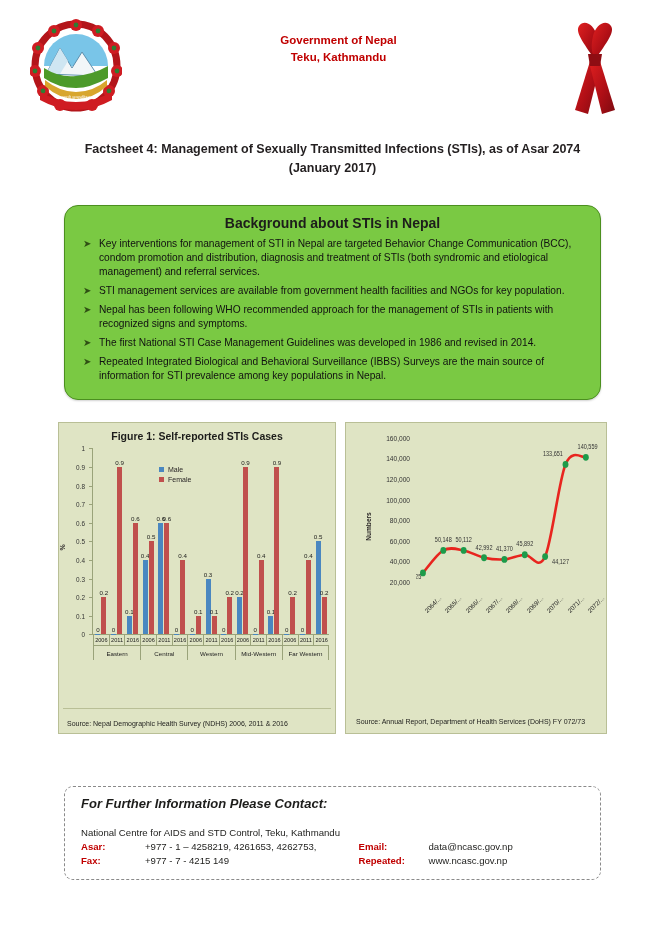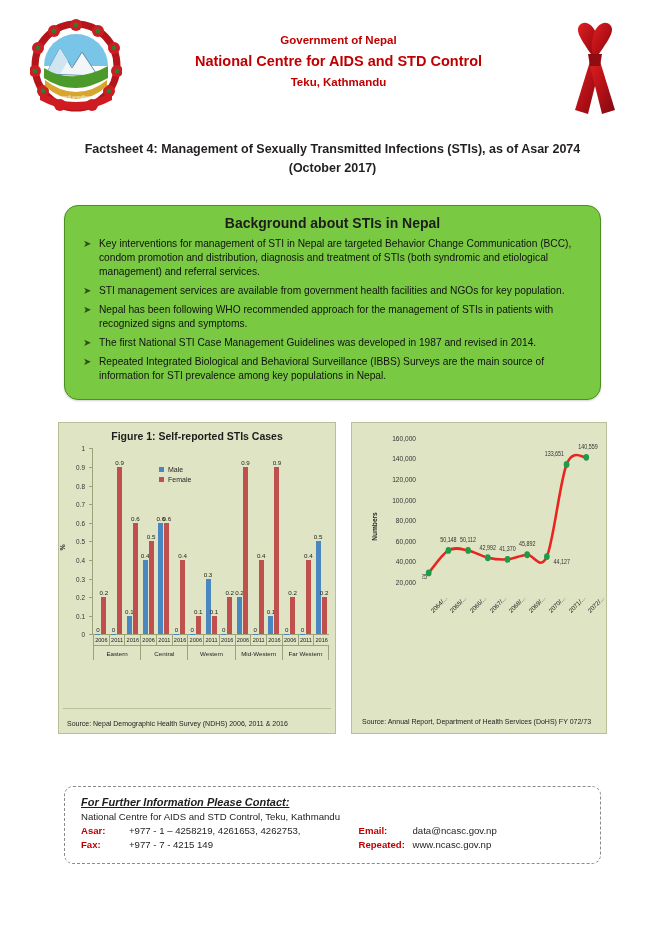--- a/index.html
+++ b/index.html
@@ -54,21 +54,21 @@
   .bullet-glyph {
     flex: 0 0 20px; color: #2f4f14; font-size: 10px; line-height: 1.35;
     padding-left: 4px;
   }
   .bullet-text {
     flex: 1 1 auto; font-size: 10.2px; line-height: 1.37; color: #111;
   }
 
   
   .charts-wrap {
-    display: flex; gap: 15px;
+    display: flex; gap: 9px;
     margin: 22px 58px 0 58px;
   }
   .chart-panel {
     background: #dfe4c4;
     border: 1px solid #b9bf96;
     position: relative;
   }
   .panel-left { width: 278px; height: 312px; }
   .panel-right { flex: 1 1 auto; height: 312px; }
   .chart-title {
@@ -172,31 +172,31 @@
   .dlabel { font-size: 6.4px; fill: #333; font-family: "Liberation Sans", sans-serif; }
 
   
   .contact-box {
     position: absolute; left: 64px; right: 64px; top: 786px;
     border: 1.4px dashed #8a8a8a; border-radius: 9px;
     padding: 9px 16px 10px 16px;
     background: #fff;
   }
   .contact-title {
-    font-weight: bold; font-style: italic; font-size: 11px;
-    text-decoration: underline; margin-bottom: 3px; color: #1d1d1b;
+    font-weight: bold; font-style: italic; font-size: 13px;
+    margin-bottom: 16px; color: #1d1d1b;
   }
   .contact-addr { font-size: 9.6px; margin-bottom: 2px; color: #1d1d1b; }
   .contact-grid { display: flex; }
   .contact-col { flex: 1 1 50%; }
   .contact-col.right { padding-left: 26px; }
   .crow { display: flex; font-size: 9.6px; line-height: 1.5; }
   .clabel { color: #c00000; font-weight: bold; flex: 0 0 48px; }
   .clabel.wide { flex: 0 0 54px; }
-  .cval { color: #1d1d1b; }
+  .cval { color: #1d1d1b; margin-left: 16px; }
 </style>
 </head>
 <body>
 
 <div class="header">
 
   <div class="emblem">
     <svg width="92" height="100" viewBox="0 0 92 100">
 
       <ellipse cx="46" cy="48" rx="41" ry="42" fill="none" stroke="#b3151a" stroke-width="7"></ellipse>
@@ -237,21 +237,20 @@
 
       <path d="M15 62 q15 12 31 12 q17 0 31 -12 l0 6 q-14 13 -31 13 q-17 0 -31 -13 z" fill="#d8a62e"></path>
 
       <path d="M10 74 q36 20 72 0 l0 8 q-36 20 -72 0 z" fill="#cf1c22"></path>
       <text x="46" y="81" font-size="4.2" fill="#ffffff" text-anchor="middle" font-family="DejaVu Sans, sans-serif">जननी जन्मभूमिश्च</text>
     </svg>
   </div>
 
   <div class="header-center">
     <div class="hdr-line1">Government of Nepal</div>
-    <div class="hdr-line3">National Centre for AIDS and STD Control</div>
     <div class="hdr-line4">Teku, Kathmandu</div>
   </div>
 
   <div class="ribbon">
     <svg width="80" height="100" viewBox="0 0 80 100">
       <defs>
         <linearGradient id="rb" x1="0" y1="0" x2="1" y2="1">
           <stop offset="0%" stop-color="#e02020"></stop>
           <stop offset="55%" stop-color="#b00f16"></stop>
           <stop offset="100%" stop-color="#7d0a10"></stop>
@@ -259,40 +258,40 @@
       </defs>
       <path d="M40 42 C28 24 20 14 24 8 C29 1 39 6 42 18 C44 27 44 34 40 42 Z" fill="url(#rb)"></path>
       <path d="M40 42 C52 24 60 14 56 8 C51 1 41 6 38 18 C36 27 36 34 40 42 Z" fill="url(#rb)"></path>
       <path d="M36 40 L20 92 L33 96 L45 48 Z" fill="url(#rb)"></path>
       <path d="M44 40 L60 92 L47 96 L35 48 Z" fill="url(#rb)"></path>
       <path d="M33 36 L47 36 L45 48 L35 48 Z" fill="#8e0d13"></path>
     </svg>
   </div>
 </div>
 
-<div class="doc-title">Factsheet 4: Management of Sexually Transmitted Infections (STIs), as of Asar 2074 (October 2017)</div>
+<div class="doc-title">Factsheet 4: Management of Sexually Transmitted Infections (STIs), as of Asar 2074 (January 2017)</div>
 
 <div class="bg-box">
   <div class="bg-box-title">Background about STIs in Nepal</div>
 
   <div class="bullet-row">
     <span class="bullet-glyph">➤</span>
     <span class="bullet-text">Key interventions for management of STI in Nepal are targeted Behavior Change Communication (BCC), condom promotion and distribution, diagnosis and treatment of STIs (both syndromic and etiological management) and referral services.</span>
   </div>
   <div class="bullet-row">
     <span class="bullet-glyph">➤</span>
     <span class="bullet-text">STI management services are available from government health facilities and NGOs for key population.</span>
   </div>
   <div class="bullet-row">
     <span class="bullet-glyph">➤</span>
     <span class="bullet-text">Nepal has been following WHO recommended approach for the management of STIs in patients with recognized signs and symptoms.</span>
   </div>
   <div class="bullet-row">
     <span class="bullet-glyph">➤</span>
-    <span class="bullet-text">The first National STI Case Management Guidelines was developed in 1987 and revised in 2014.</span>
+    <span class="bullet-text">The first National STI Case Management Guidelines was developed in 1986 and revised in 2014.</span>
   </div>
   <div class="bullet-row">
     <span class="bullet-glyph">➤</span>
     <span class="bullet-text">Repeated Integrated Biological and Behavioral Surveillance (IBBS) Surveys are the main source of information for STI prevalence among key populations in Nepal.</span>
   </div>
 </div>
 
 <div class="charts-wrap">
 
   <div class="chart-panel panel-left">

